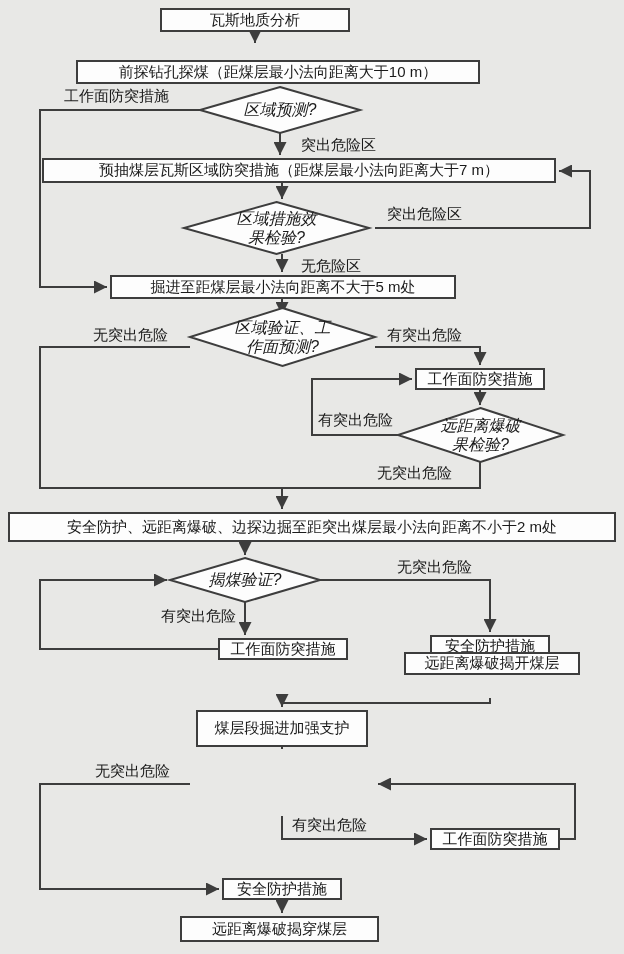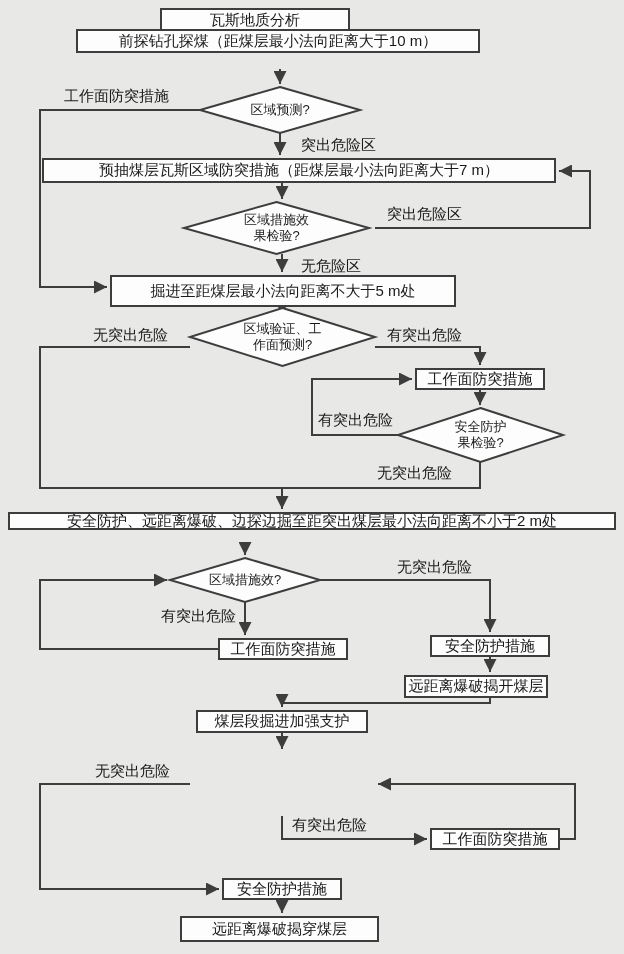--- a/index.html
+++ b/index.html
@@ -21,21 +21,21 @@
   .diamond { position:absolute; }
   .diamond svg { position:absolute; inset:0; width:100%; height:100%; overflow:visible; }
   .diamond polygon {
     fill: var(--node-fill, #fdfdfd);
     stroke: var(--stroke, #3d3d3d);
     stroke-width:2; vector-effect:non-scaling-stroke; stroke-linejoin:miter;
   }
   .dl {
     position:absolute; inset:0;
     display:flex; flex-direction:column; align-items:center; justify-content:center;
-    font-size:13px; line-height:1.2; text-align:left;
+    font-size:16px; line-height:1.2; text-align:left;font-style:italic;
   }
   .dl span { display:block; white-space:nowrap; }
   .elabel { position:absolute; font-size:15px; white-space:nowrap; }
   #edges { position:absolute; inset:0; width:624px; height:954px; }
   #edges path.conn { fill:none; stroke:var(--stroke,#3d3d3d); stroke-width:2; shape-rendering:crispEdges; }
   #arw path { fill:var(--stroke,#3d3d3d); }
 </style>
 </head>
 <body>
 
@@ -69,45 +69,45 @@
     <path class="conn" d="M282,733 V749" marker-end="url(#arw)"></path>
     <path class="conn" d="M190,784 H40 V889 H219" marker-end="url(#arw)"></path>
     <path class="conn" d="M282,816 V839 H427" marker-end="url(#arw)"></path>
     <path class="conn" d="M560,839 H575 V784 H378" marker-end="url(#arw)"></path>
     <path class="conn" d="M282,900 V913" marker-end="url(#arw)"></path>
   </svg>
 
   <div class="node" style="left:160px;top:8px;width:190px;height:24px">
       <span>瓦斯地质分析</span>
     </div>
-  <div class="node" style="left:76px;top:29px;width:404px;height:24px">
+  <div class="node" style="left:76px;top:60px;width:404px;height:24px">
       <span>前探钻孔探煤（距煤层最小法向距离大于10 m）</span>
     </div>
   <div class="node" style="left:42px;top:158px;width:514px;height:25px">
       <span>预抽煤层瓦斯区域防突措施（距煤层最小法向距离大于7 m）</span>
     </div>
-  <div class="node" style="left:110px;top:275px;width:346px;height:32px">
+  <div class="node" style="left:110px;top:275px;width:346px;height:24px">
       <span>掘进至距煤层最小法向距离不大于5 m处</span>
     </div>
   <div class="node" style="left:415px;top:368px;width:130px;height:22px">
       <span>工作面防突措施</span>
     </div>
-  <div class="node" style="left:8px;top:512px;width:608px;height:18px">
+  <div class="node" style="left:8px;top:512px;width:608px;height:30px">
       <span>安全防护、远距离爆破、边探边掘至距突出煤层最小法向距离不小于2 m处</span>
     </div>
   <div class="node" style="left:218px;top:638px;width:130px;height:22px">
       <span>工作面防突措施</span>
     </div>
   <div class="node" style="left:430px;top:635px;width:120px;height:22px">
       <span>安全防护措施</span>
     </div>
-  <div class="node" style="left:404px;top:675px;width:144px;height:23px">
+  <div class="node" style="left:404px;top:652px;width:176px;height:23px">
       <span>远距离爆破揭开煤层</span>
     </div>
-  <div class="node" style="left:196px;top:710px;width:172px;height:23px">
+  <div class="node" style="left:196px;top:710px;width:172px;height:37px">
       <span>煤层段掘进加强支护</span>
     </div>
   <div class="node" style="left:430px;top:828px;width:130px;height:22px">
       <span>工作面防突措施</span>
     </div>
   <div class="node" style="left:222px;top:878px;width:120px;height:22px">
       <span>安全防护措施</span>
     </div>
   <div class="node" style="left:180px;top:916px;width:199px;height:26px">
       <span>远距离爆破揭穿煤层</span>
@@ -138,30 +138,30 @@
     <div class="dl">
       <span>区域验证、工</span>
       <span>作面预测?</span>
     </div>
   </div>
   <div class="diamond" style="left:398px;top:408px;width:165px;height:54px">
     <svg viewBox="0 0 100 100" preserveAspectRatio="none">
         <polygon points="50,0 100,50 50,100 0,50"></polygon>
       </svg>
     <div class="dl">
-      <span>安全防护</span>
+      <span>远距离爆破</span>
       <span>果检验?</span>
     </div>
   </div>
   <div class="diamond" style="left:170px;top:558px;width:150px;height:44px">
     <svg viewBox="0 0 100 100" preserveAspectRatio="none">
         <polygon points="50,0 100,50 50,100 0,50"></polygon>
       </svg>
     <div class="dl">
-      <span>区域措施效?</span>
+      <span>揭煤验证?</span>
       <span></span>
     </div>
   </div>
 
   <div class="elabel" style="left:64px;top:87px">工作面防突措施</div>
   <div class="elabel" style="left:301px;top:136px">突出危险区</div>
   <div class="elabel" style="left:387px;top:205px">突出危险区</div>
   <div class="elabel" style="left:301px;top:257px">无危险区</div>
   <div class="elabel" style="left:93px;top:326px">无突出危险</div>
   <div class="elabel" style="left:387px;top:326px">有突出危险</div>

